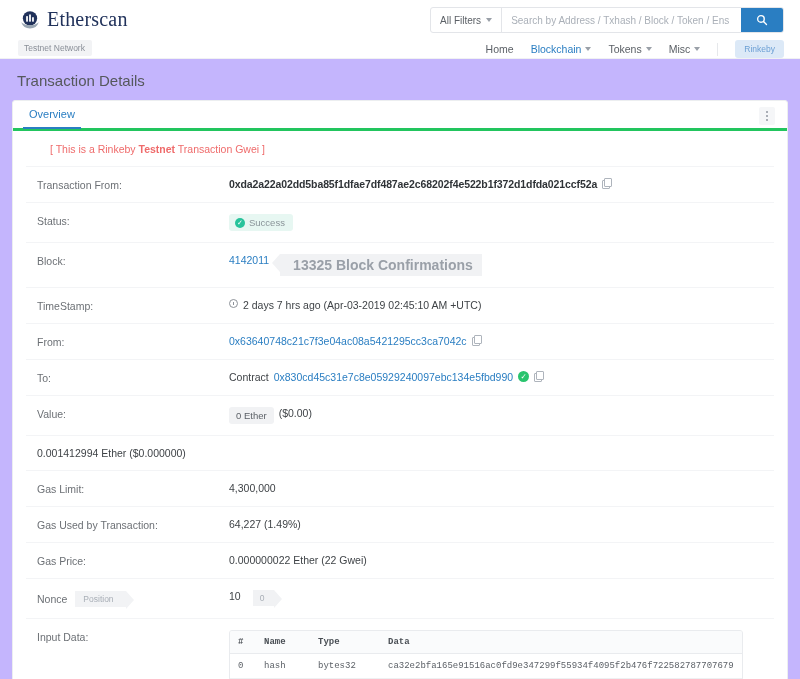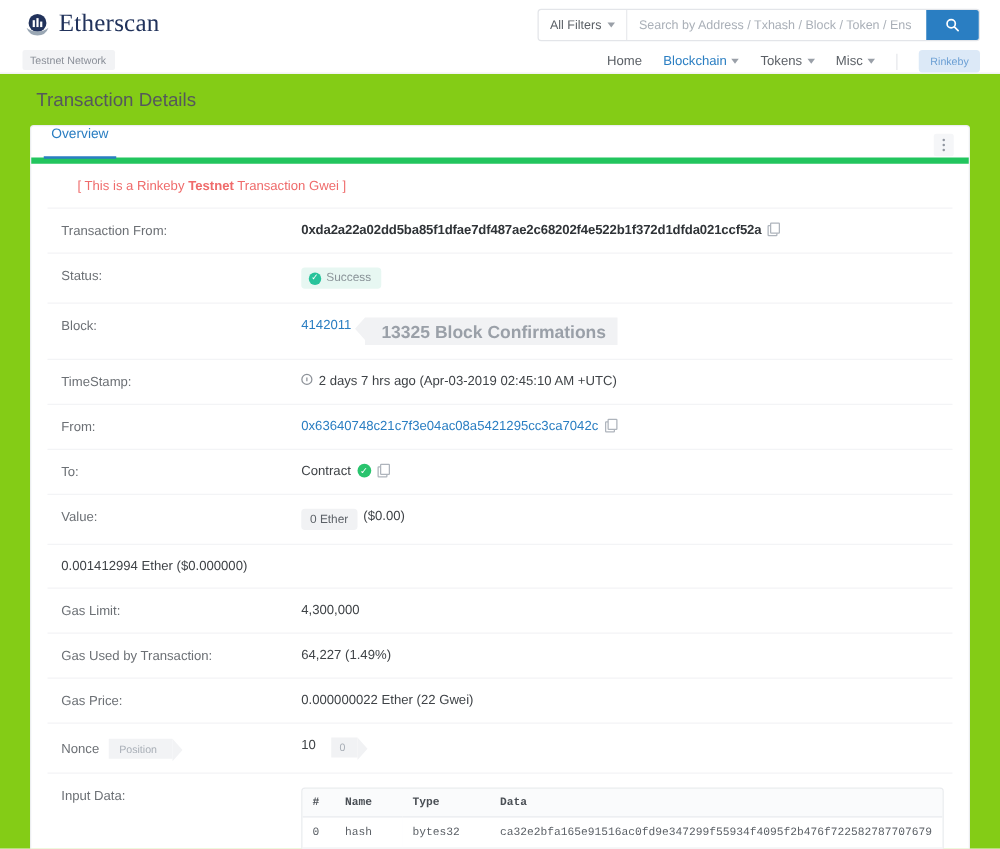--- a/index.html
+++ b/index.html
@@ -63,34 +63,34 @@
   }
   .nav a { color: #2a7ec2; text-decoration: none; display: flex; align-items: center; gap: 4px; }
   .nav a.plain { color: #5b6066; }
   .nav-sep { width: 1px; height: 13px; background: #e6e8eb; }
   .rinkeby-pill {
     background: #dce9f7; color: #6b9fd4;
     font-size: 8.5px; padding: 4px 9px; border-radius: 3px;
   }
 
   
-  .band { background: #84cc16; height: 620px; padding: 0 24px; }
+  .band { background: #c4b5fd; height: 620px; padding: 0 12px; }
   .page-title {
     font-size: 15px; color: #55585c; font-weight: normal;
     padding: 13px 2px 11px 5px;
   }
 
   
   .card {
     background: #fff; border: 1px solid #eceef0; border-radius: 3px;
     box-shadow: 0 1px 1px rgba(0,0,0,.025);
   }
   .tabrow {
     position: relative; height: 30px; padding: 0 10px;
-    border-bottom: 5px solid #22c55e; display: flex; 
+    border-bottom: 3px solid #22c55e; display: flex; align-items: flex-end;
   }
   .tab {
     color: #2a7ec2; font-size: 11px; padding: 0 6px 7px 6px;
     border-bottom: 2px solid #2a7ec2; margin-bottom: -1px;
   }
   .kebab {
     position: absolute; right: 12px; top: 6px;
     width: 16px; height: 18px; border-radius: 2px; background: #f5f6f8;
     display: flex; flex-direction: column; align-items: center;
     justify-content: center; gap: 2px;
@@ -321,20 +321,21 @@
         <div class="rval">
           <a class="lnk" href="#">0x63640748c21c7f3e04ac08a5421295cc3ca7042c</a>
           <span class="copy-ico"></span>
         </div>
       </div>
 
       <div class="row">
         <div class="rlabel">To:</div>
         <div class="rval">
           <span>Contract</span>
+          <a class="lnk" href="#">0x830cd45c31e7c8e05929240097ebc134e5fbd990</a>
           <span class="check-green">✓</span>
           <span class="copy-ico"></span>
         </div>
       </div>
 
       <div class="row">
         <div class="rlabel">Value:</div>
         <div class="rval">
           <span class="value-pill">0 Ether</span>
           <span>($0.00)</span>

